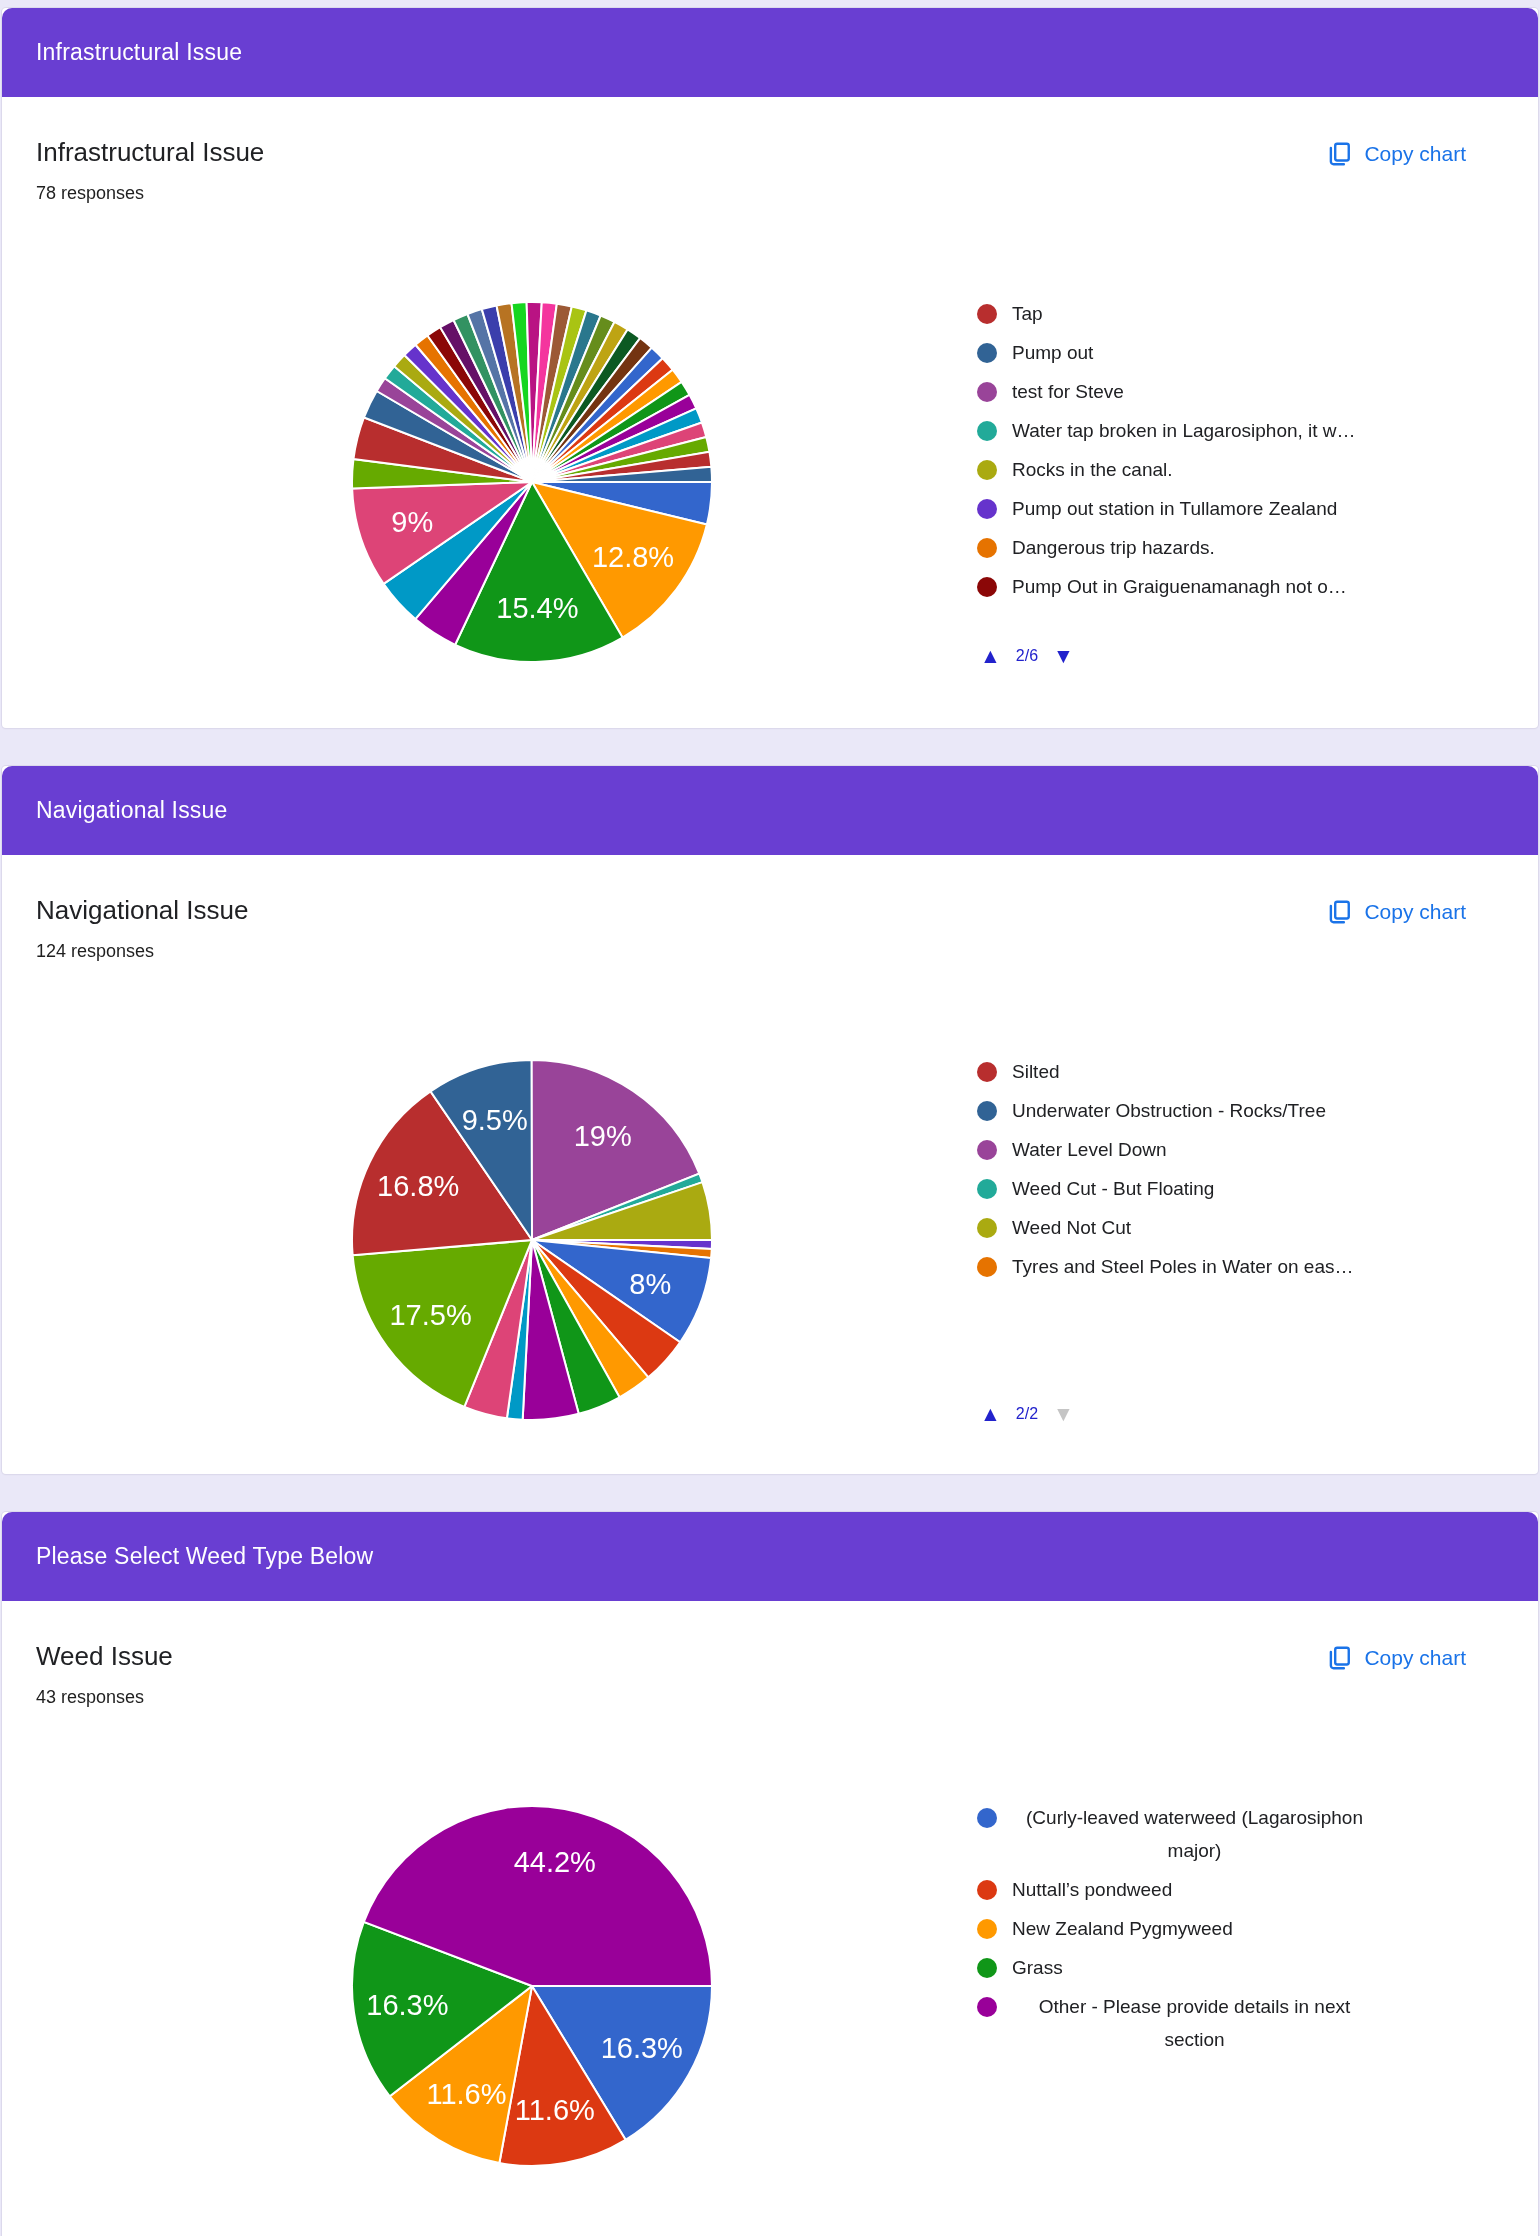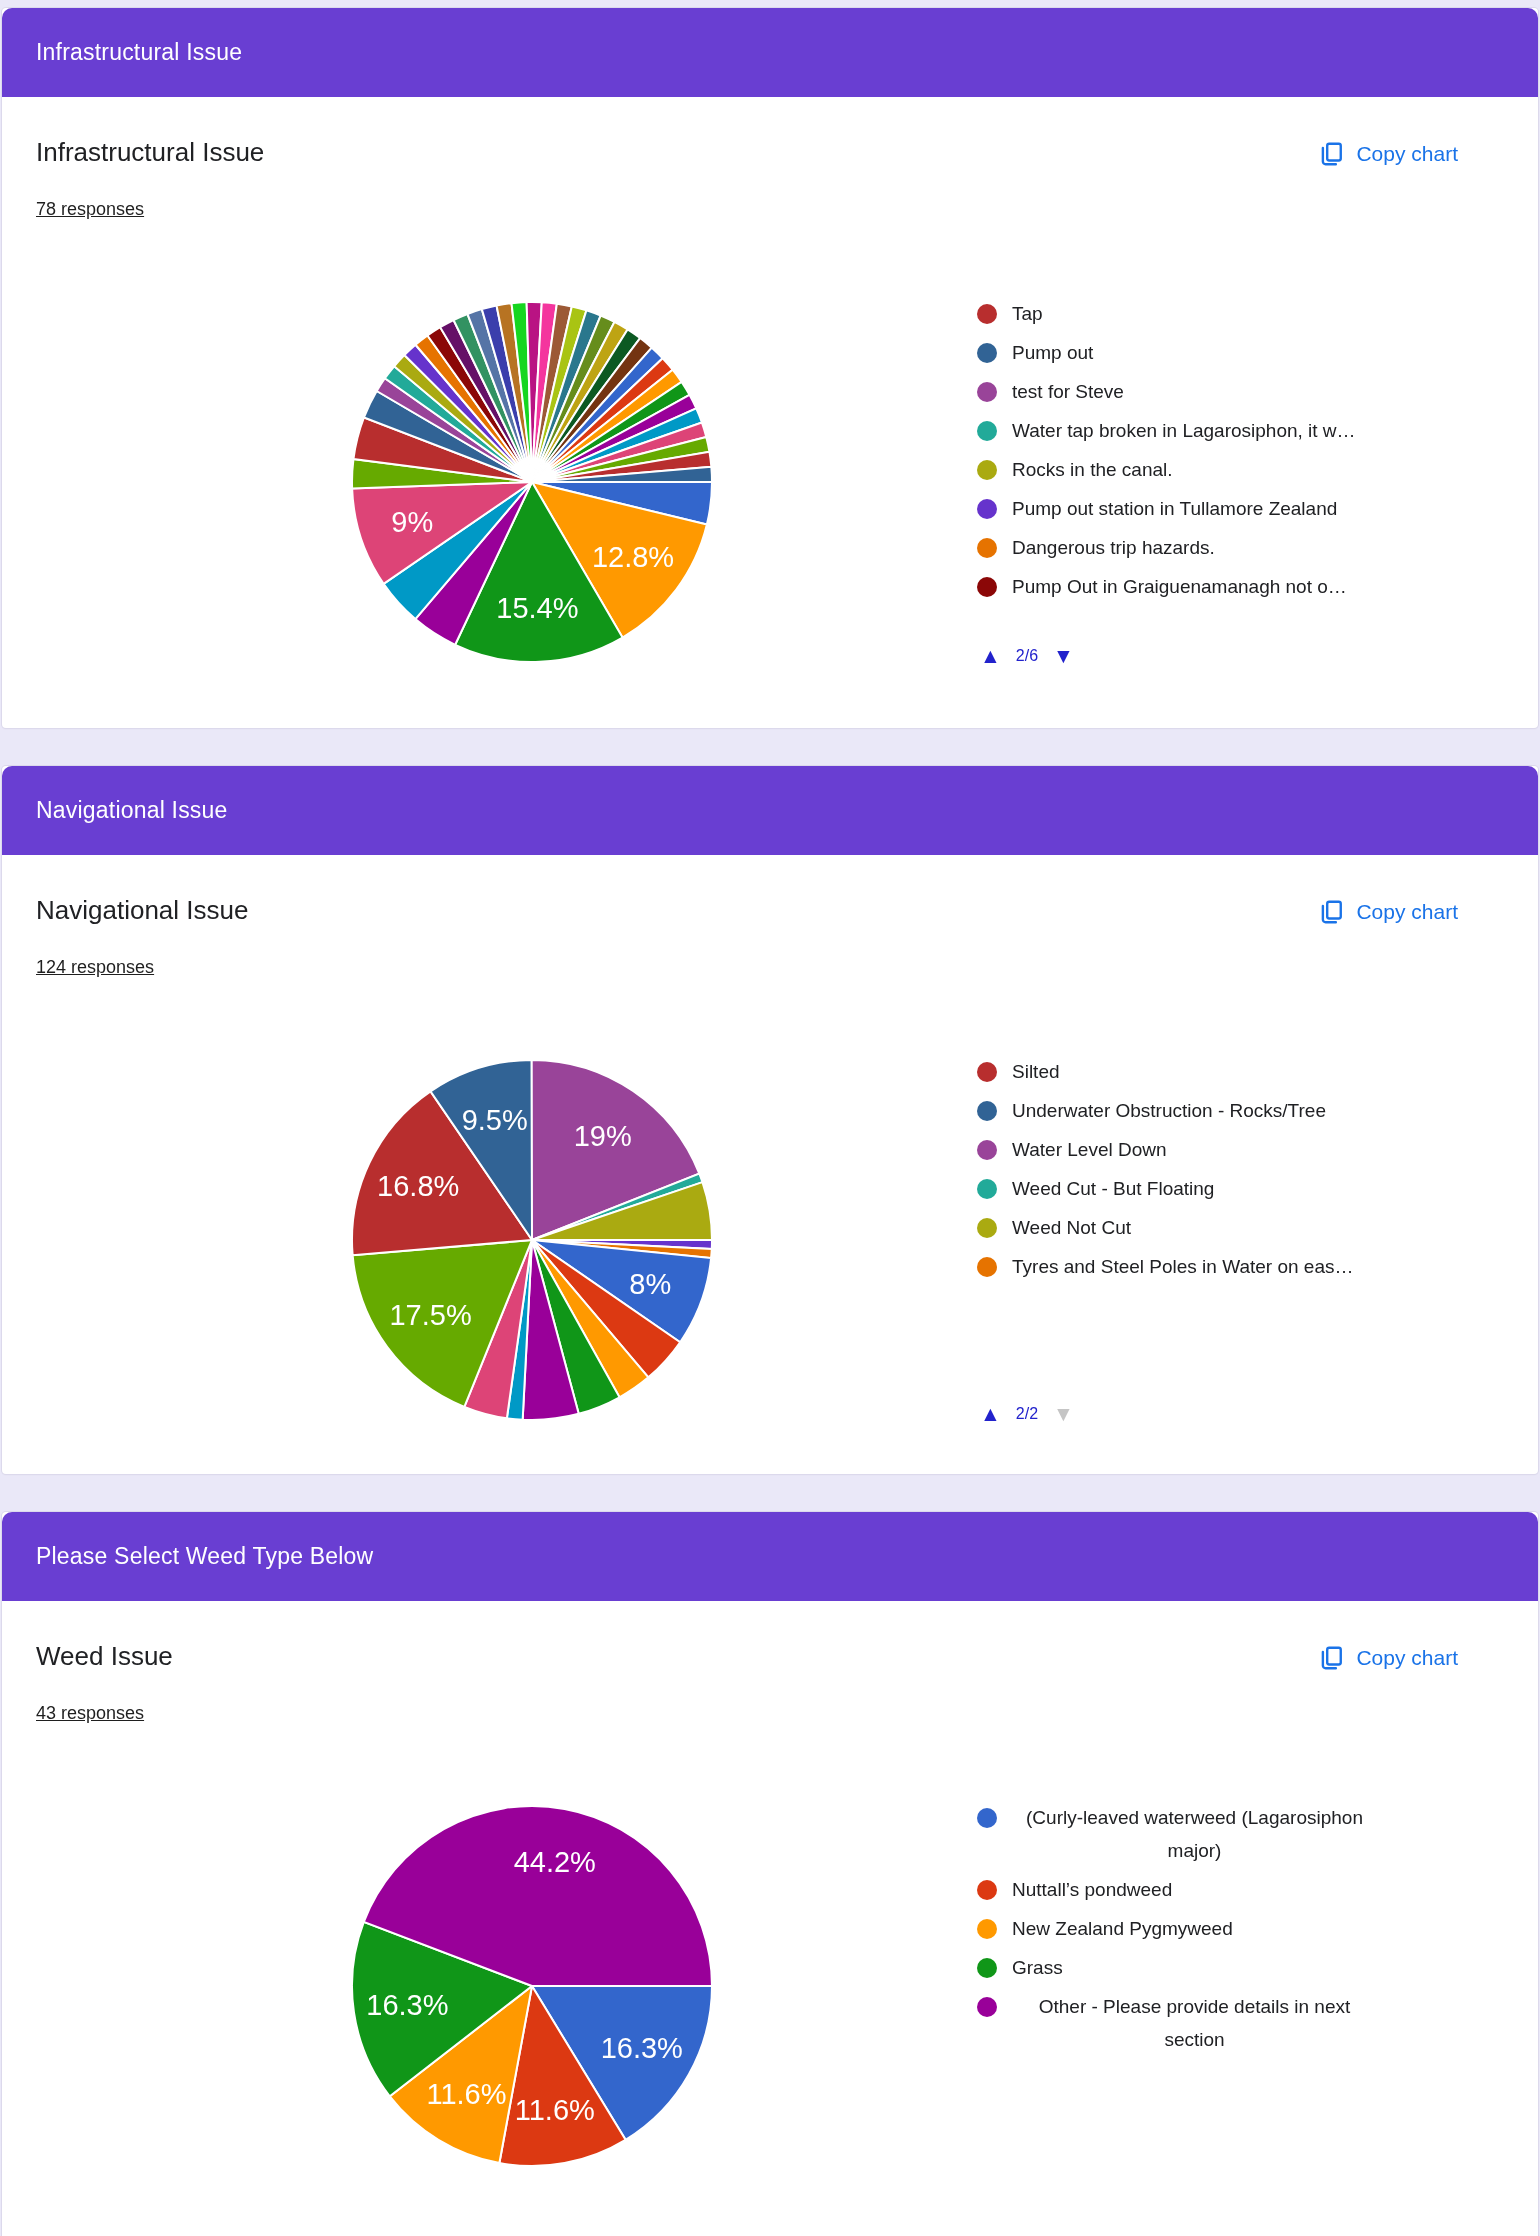--- a/index.html
+++ b/index.html
@@ -6,22 +6,22 @@
     background:#eae8f8;font-family:"Liberation Sans","DejaVu Sans",sans-serif;}
   .page{width:1540px;padding-top:8px;box-sizing:border-box;}
   .card{width:1536px;margin:0 auto 38px auto;border-radius:4px;
     box-shadow:0 0 0 1px #dcd9ec, 0 1px 2px rgba(0,0,0,.06);background:#fff;}
   .banner{height:89px;background:var(--accent,#693ed2);border-radius:10px 10px 0 0;
     display:flex;align-items:center;}
   .banner span{color:#fff;font-size:23px;padding-left:34px;letter-spacing:.2px;}
   .body{position:relative;background:#fff;border-radius:0 0 10px 10px;}
   .chart-title{position:absolute;left:34px;top:40px;margin:0;font-size:26px;
     font-weight:400;color:#202124;}
-  .responses{position:absolute;left:34px;top:102px;font-size:18px;color:#1f1f1f;text-decoration:underline;}
-  .copybtn{position:absolute;right:72px;top:38px;display:flex;align-items:center;gap:12px;
+  .responses{position:absolute;left:34px;top:86px;font-size:18px;color:#1f1f1f;}
+  .copybtn{position:absolute;right:64px;top:38px;display:flex;align-items:center;gap:12px;
     background:none;border:none;cursor:pointer;padding:6px 8px;}
   .copybtn span{color:var(--link,#1a73e8);font-size:21px;font-weight:500;}
   .pie{position:absolute;left:340px;top:195px;}
   .pie text{font-family:"Liberation Sans","DejaVu Sans",sans-serif;font-size:29px;fill:#fff;}
   .legend{position:absolute;left:975px;top:200px;width:400px;}
   .li{display:flex;margin-bottom:6px;text-align:center;}
   .dot{width:20px;height:20px;border-radius:50%;margin:7px 15px 0 0;flex-shrink:0;}
   .ltxt{font-size:19px;line-height:33px;color:#202124;}
   .pager{position:absolute;left:978px;top:548px;display:flex;align-items:center;gap:15px;}
   .arrow{font-size:21px;line-height:21px;cursor:pointer;color:var(--pager,#2222cc);}

